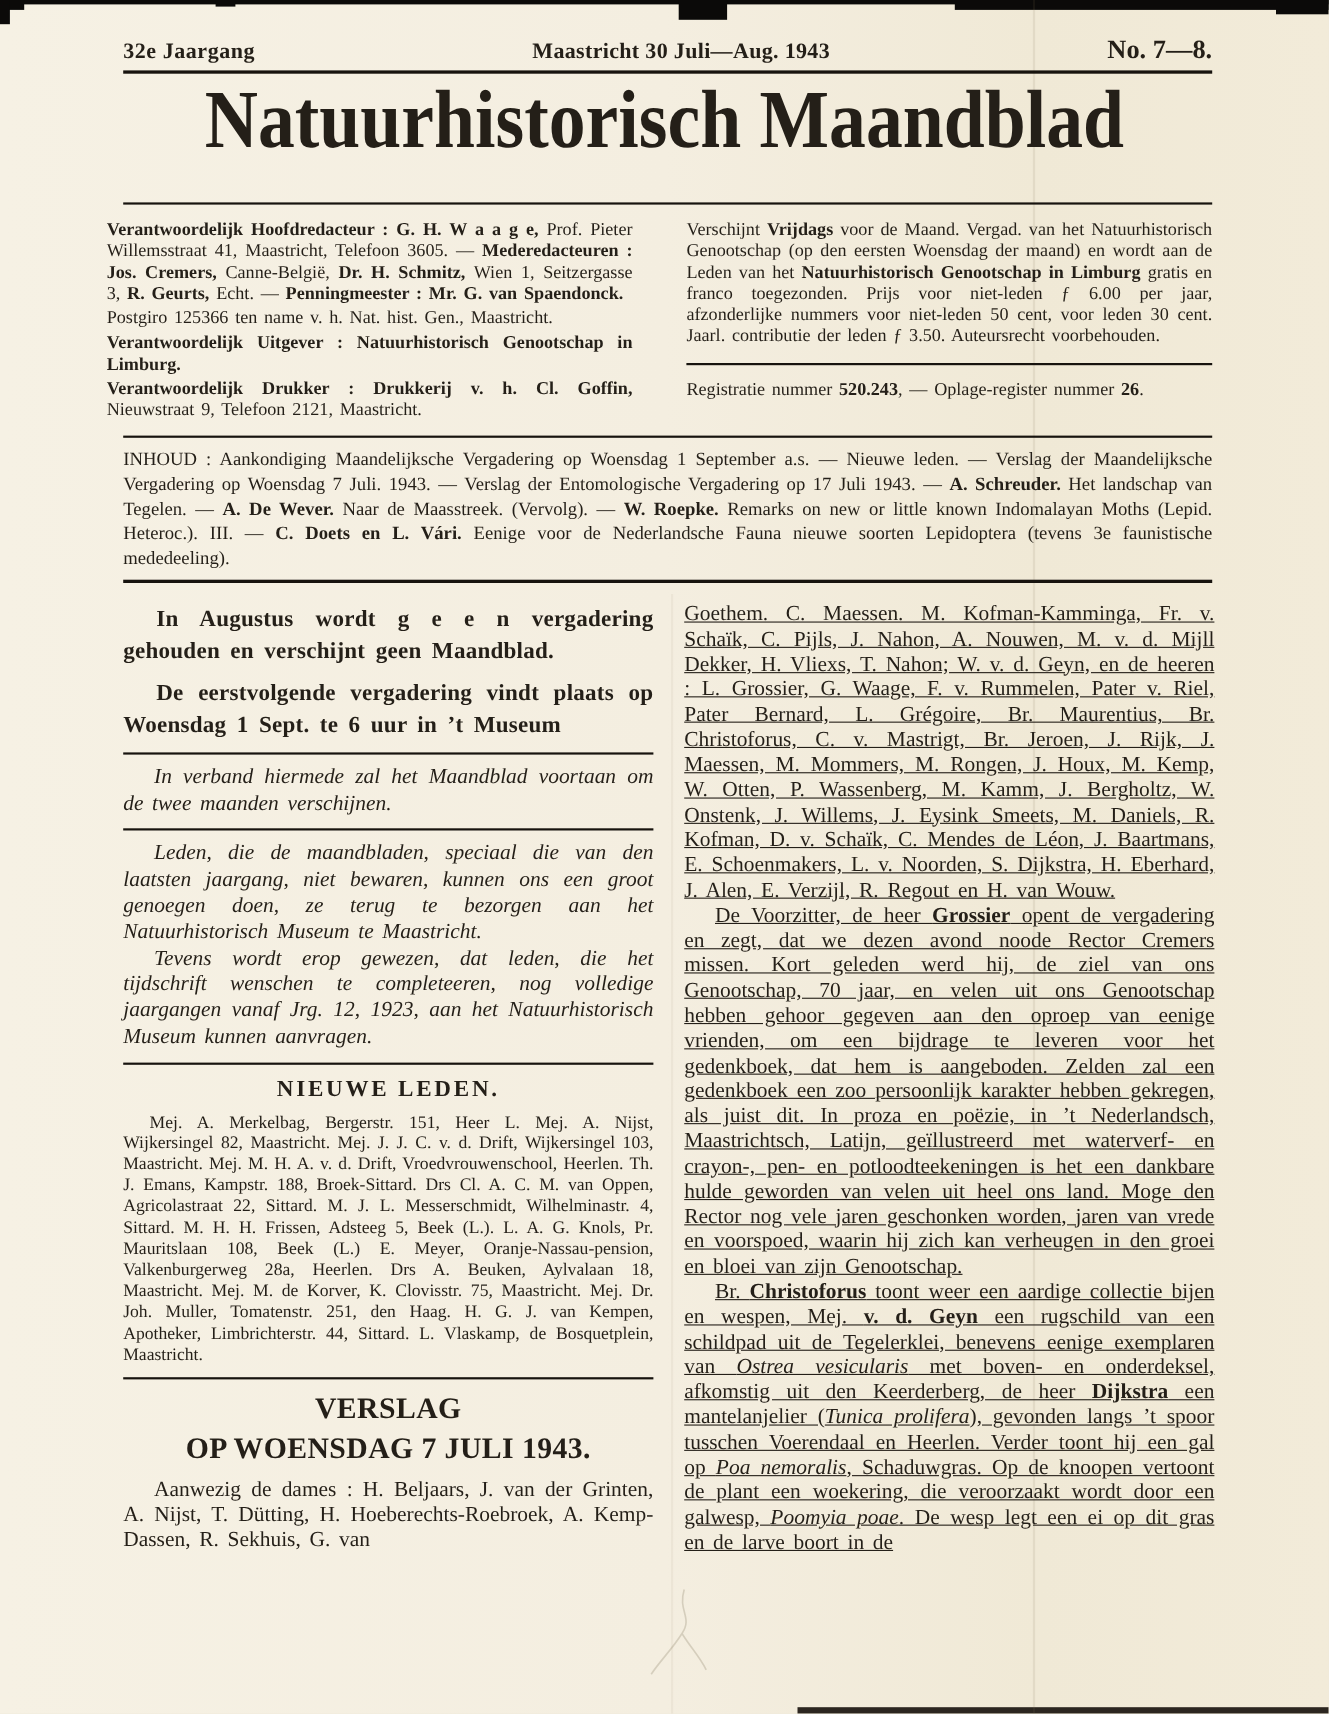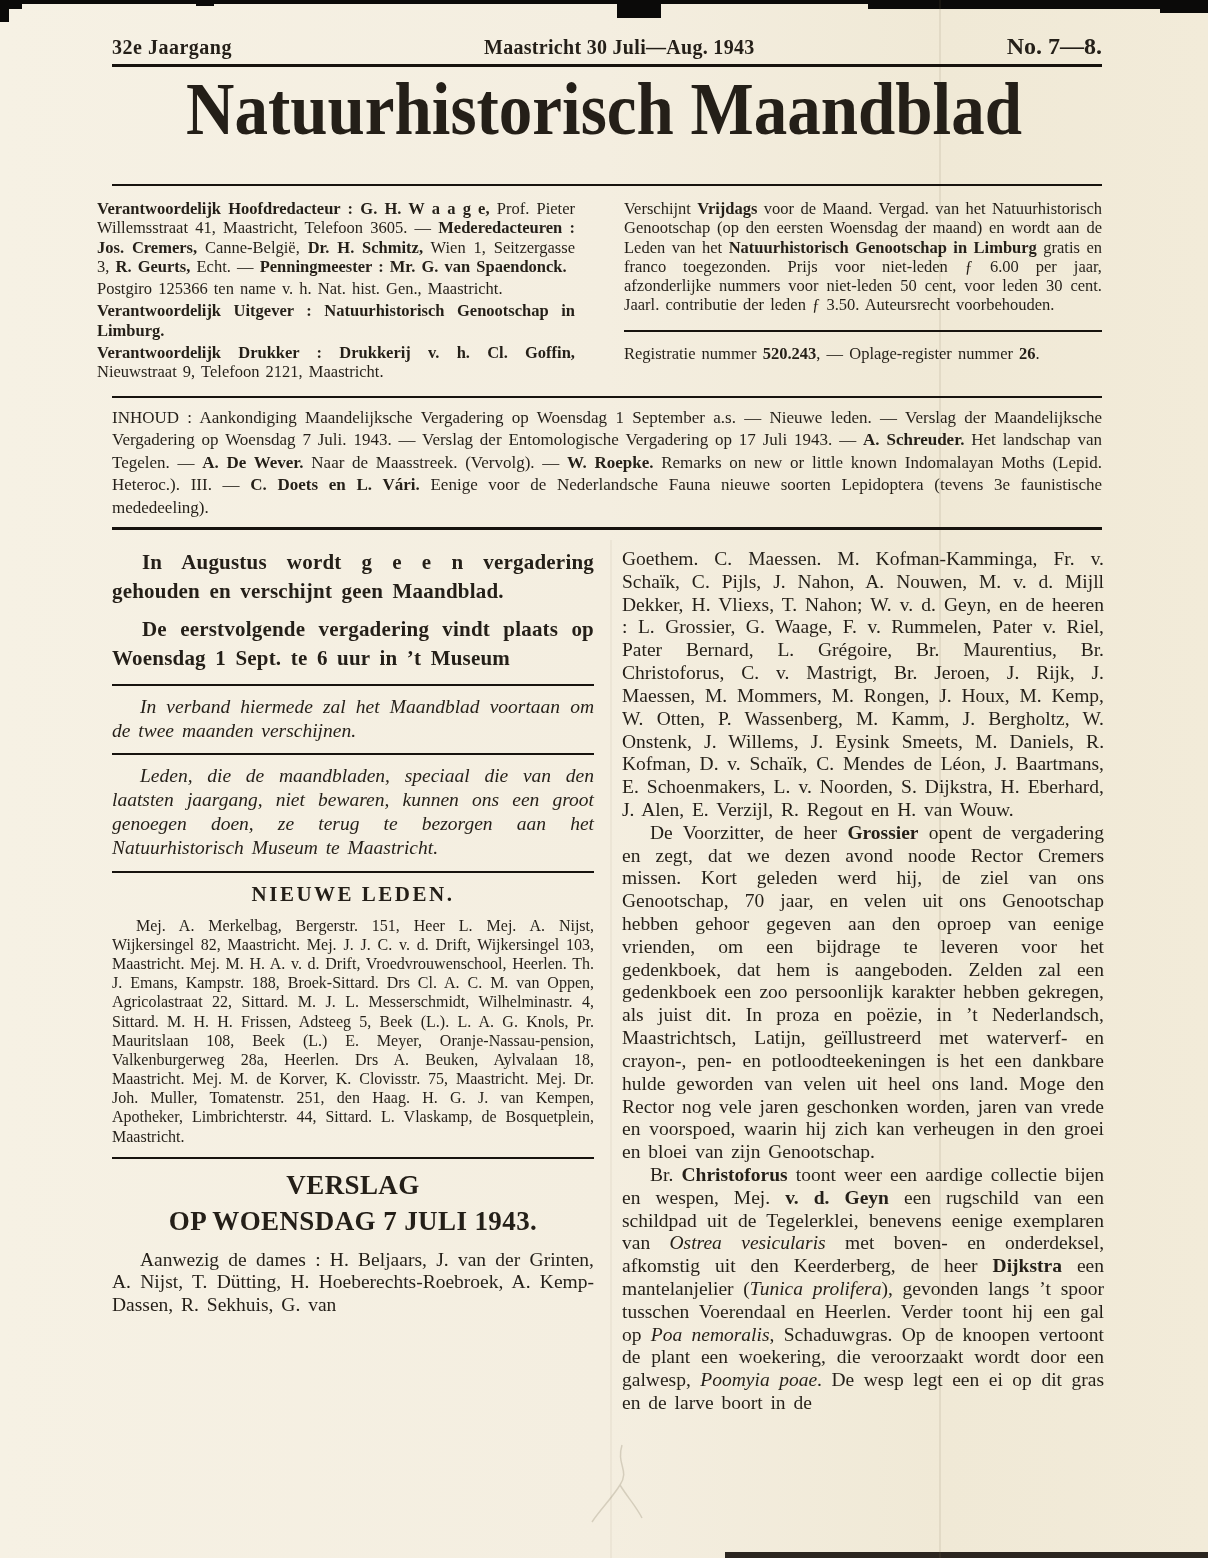--- a/index.html
+++ b/index.html
@@ -46,21 +46,21 @@
   .masthead-left p + p { margin-top:3px; }
   .inner-rule { width:100%; height:2px; margin:15px 0 12px; background:#17130e; }
 
   .inhoud {
     position:absolute; top:407px; left:112px; width:990px;
     font-size:17px; line-height:1.32; text-align:justify; word-spacing:2px;
   }
 
   .col { position:absolute; top:548px; width:482px; }
   .col-left  { left:112px; }
-  .col-right { left:622px; }
+  .col-right { left:622px;text-decoration:underline; }
 
   p { margin:0; }
   .announce {
     font-size:21px; font-weight:700; line-height:1.38; text-align:justify;
     word-spacing:4px; letter-spacing:0.2px; text-indent:30px;
   }
   .announce + .announce { margin-top:9px; }
 
   .col-rule { height:2px; background:#17130e; margin:11px 0 9px; }
 
@@ -133,20 +133,21 @@
 
   <div class="col col-left">
     <p class="announce">In Augustus wordt g e e n vergadering gehouden en verschijnt geen Maandblad.</p>
     <p class="announce">De eerstvolgende vergadering vindt plaats op Woensdag 1 Sept. te 6 uur in ’t Museum</p>
     <div class="col-rule"></div>
 
     <p class="notice">In verband hiermede zal het Maandblad voortaan om de twee maanden verschijnen.</p>
     <div class="col-rule"></div>
 
     <p class="notice">Leden, die de maandbladen, speciaal die van den laatsten jaargang, niet bewaren, kunnen ons een groot genoegen doen, ze terug te bezorgen aan het Natuurhistorisch Museum te Maastricht.</p>
+    <p class="notice">Tevens wordt erop gewezen, dat leden, die het tijdschrift wenschen te completeeren, nog volledige jaargangen vanaf Jrg. 12, 1923, aan het Natuurhistorisch Museum kunnen aanvragen.</p>
     <div class="col-rule"></div>
 
     <h2 class="section-heading">NIEUWE LEDEN.</h2>
     <p class="members">Mej. A. Merkelbag, Bergerstr. 151, Heer L. Mej. A. Nijst, Wijkersingel 82, Maastricht. Mej. J. J. C. v. d. Drift, Wijkersingel 103, Maastricht. Mej. M. H. A. v. d. Drift, Vroedvrouwenschool, Heerlen. Th. J. Emans, Kampstr. 188, Broek-Sittard. Drs Cl. A. C. M. van Oppen, Agricolastraat 22, Sittard. M. J. L. Messerschmidt, Wilhelminastr. 4, Sittard. M. H. H. Frissen, Adsteeg 5, Beek (L.). L. A. G. Knols, Pr. Mauritslaan 108, Beek (L.) E. Meyer, Oranje-Nassau-pension, Valkenburgerweg 28a, Heerlen. Drs A. Beuken, Aylvalaan 18, Maastricht. Mej. M. de Korver, K. Clovisstr. 75, Maastricht. Mej. Dr. Joh. Muller, Tomatenstr. 251, den Haag. H. G. J. van Kempen, Apotheker, Limbrichterstr. 44, Sittard. L. Vlaskamp, de Bosquetplein, Maastricht.</p>
     <div class="col-rule"></div>
 
     <h2 class="report-heading">
       <div>VERSLAG</div>
       <div>OP WOENSDAG 7 JULI 1943.</div>
     </h2>

